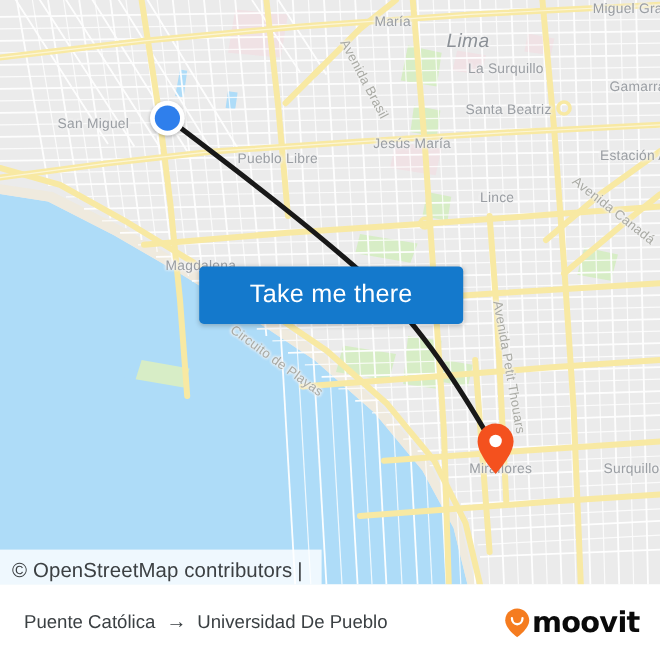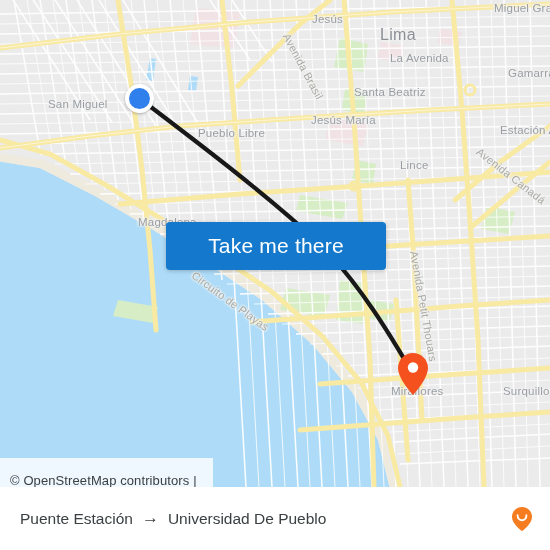--- a/index.html
+++ b/index.html
@@ -108,25 +108,25 @@
     justify-content: center;
     padding: 12px;
   }
 
   
   #attribution-bar {
     position: absolute;
     left: 0;
     top: 458px;
     height: 29px;
-    padding: 8px 12px 0 10px;
+    padding: 3px 12px 0 10px;
     background: rgba(255,255,255,0.80);
     display: flex;
     align-items: center;
-    font-size: 13px;
+    font-size: 17px;
     color: #3c4043;
     white-space: nowrap;
     letter-spacing: 0.1px;
   }
   #attribution-bar .sep {
     margin: 0 4px;
     color: #3c4043;
   }
   .attrib-link { color: #3c4043; text-decoration: none; }
 
@@ -362,25 +362,25 @@
           <circle cx="354" cy="186" r="4"></circle>
         </g>
 
         <path d="M 139 98 C 205 148, 268 196, 320 244 C 360 284, 392 338, 413 374" fill="none" stroke="#181818" stroke-width="4.2" stroke-linecap="round"></path>
       </g>
     </svg>
 
     <div class="map-label" style="left:16px;   top:98px;margin-left:32px;">San Miguel</div>
     <div class="map-label" style="left:198px; top:127px;">Pueblo Libre</div>
     <div class="map-label" style="left:138px; top:216px;">Magdalena</div>
-    <div class="map-label" style="left:312px; top:13px;">Jesús</div>
-    <div class="map-label big" style="left:380px; top:26px;">Lima</div>
-    <div class="map-label" style="left:390px; top:52px;">La Avenida</div>
+    <div class="map-label" style="left:312px; top:13px;">María</div>
+    <div class="map-label big" style="left:372px; top:26px;font-style:italic;">Lima</div>
+    <div class="map-label" style="left:390px; top:52px;">La Surquillo</div>
     <div class="map-label" style="left:494px; top:2px;">Miguel Grau</div>
-    <div class="map-label" style="left:354px; top:86px;text-align:center;">Santa Beatriz</div>
+    <div class="map-label" style="left:388px; top:86px;text-align:center;">Santa Beatriz</div>
     <div class="map-label" style="left:508px; top:67px;">Gamarra</div>
     <div class="map-label" style="left:311px; top:114px;text-align:center;">Jesús María</div>
     <div class="map-label" style="left:500px; top:124px;">Estación Arri</div>
     <div class="map-label" style="left:400px; top:159px;">Lince</div>
     <div class="map-label" style="left:503px; top:349px;margin-top:36px;">Surquillo</div>
     <div class="map-label" style="left:391px; top:385px;">Miraflores</div>
 
     <div class="map-label road" style="left:286px; top:28px;  transform:rotate(62deg);  transform-origin:0 50%;">Avenida Brasil</div>
     <div class="map-label road" style="left:478px; top:144px; transform:rotate(38deg);  transform-origin:0 50%;">Avenida Canadá</div>
     <div class="map-label road" style="left:414px; top:245px; transform:rotate(80deg);  transform-origin:0 50%;">Avenida Petit Thouars</div>
@@ -400,26 +400,27 @@
     <button id="take-me-there-button">Take me there</button>
 
     <div id="attribution-bar">
       <span class="attrib-link">© OpenStreetMap contributors</span>
       <span class="sep">|</span>
     </div>
   </div>
 
   <div id="footer">
     <div id="route-summary">
-      <span>Puente Estación</span>
+      <span>Puente Católica</span>
       <span id="route-arrow-icon">→</span>
       <span>Universidad De Pueblo</span>
     </div>
 
     <div id="moovit-logo">
       <svg width="22" height="26" viewBox="0 0 22 26">
         <path d="M11 1 C5.5 1 1 5.4 1 10.9 C1 18 11 25 11 25 S21 18 21 10.9 C21 5.4 16.5 1 11 1 z" fill="#f57c1f"></path>
         <path d="M6.6 9.2 c0 3 2 5 4.4 5 s4.4 -2 4.4 -5" fill="none" stroke="#ffffff" stroke-width="1.9" stroke-linecap="round"></path>
       </svg>
+      <span id="moovit-wordmark">moovit</span>
     </div>
   </div>
 
 </div>
 
 </body></html>

